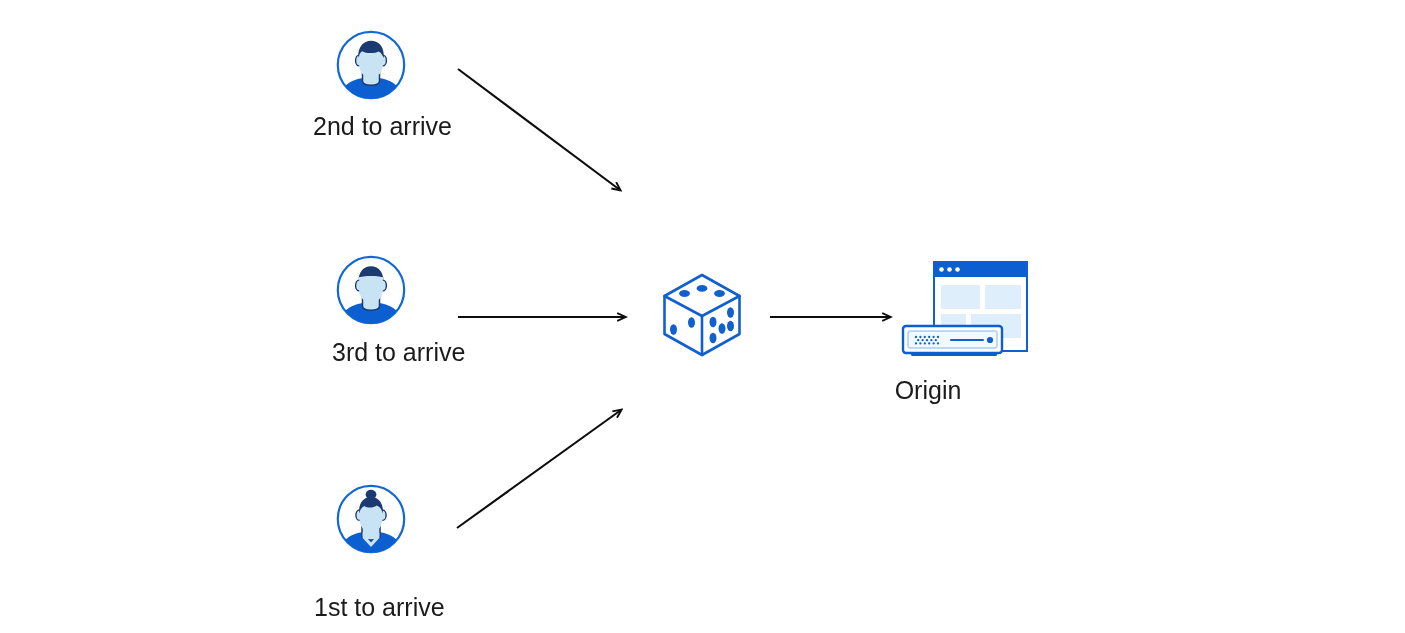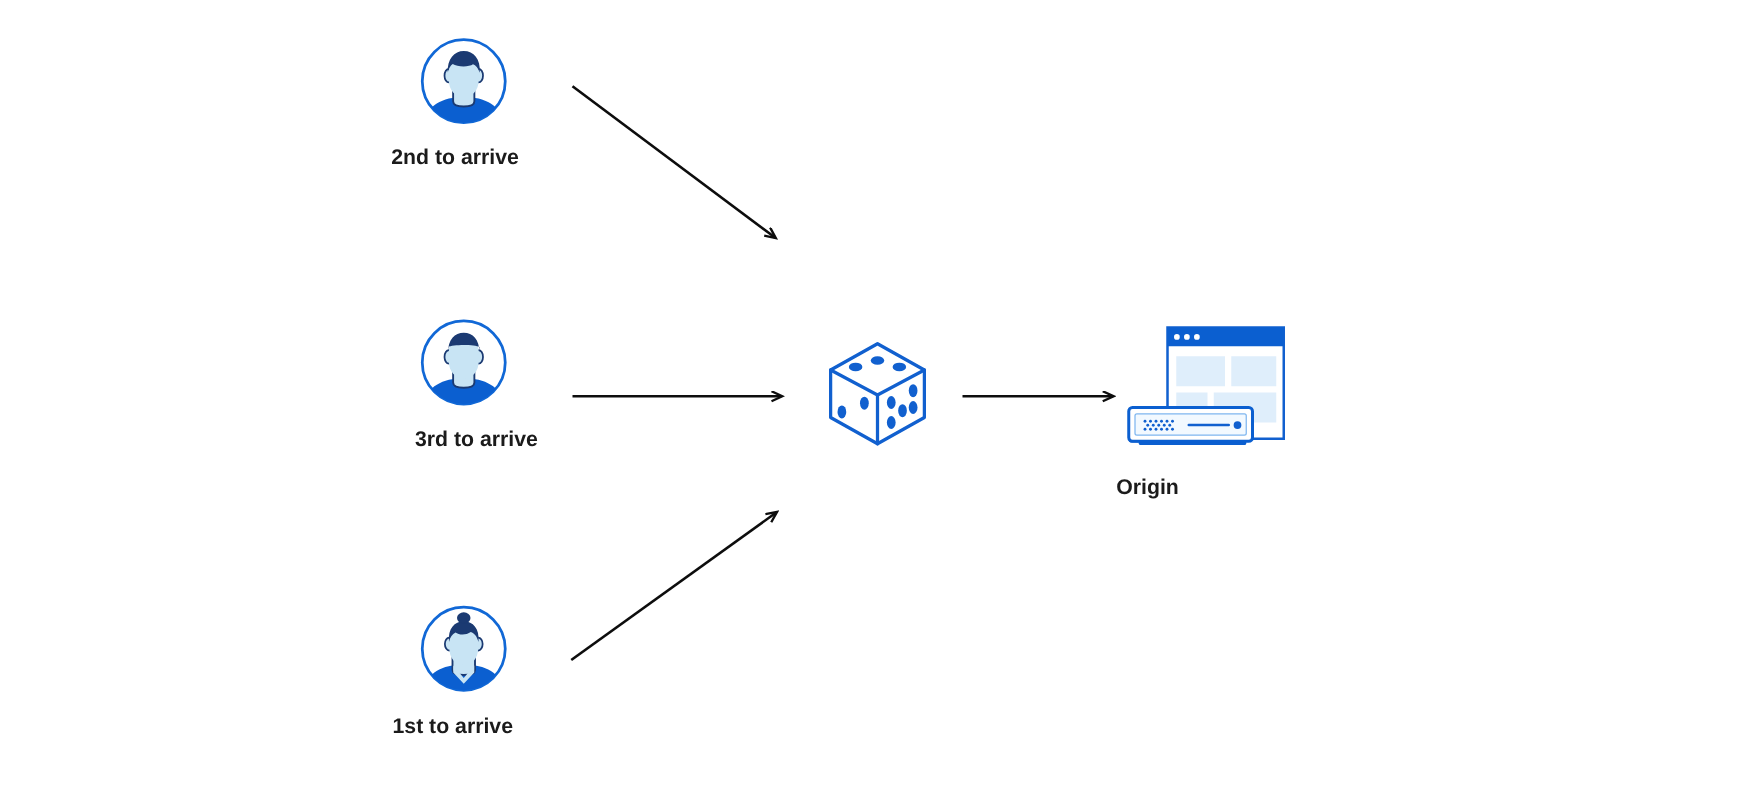--- a/index.html
+++ b/index.html
@@ -21,27 +21,26 @@
   }
   .node {
     position: absolute;
   }
   .avatar {
     width: 74px;
     height: 74px;
   }
   .node-label {
     position: absolute;
-    text-align: left;
-    font-size: 17px;
+    text-align: center;
+    font-size: 25px;
     line-height: 24px;
     color: #1b1b1b;
     white-space: nowrap;
     font-family: "Liberation Sans", sans-serif;
-    font-weight: bold;
   }
   .arrow-layer {
     position: absolute;
     left: 0;
     top: 0;
     width: 1405px;
     height: 633px;
     pointer-events: none;
   }
   .dice-node { width: 84px; height: 86px; }
@@ -147,21 +146,21 @@
                  C44.4,15 49.8,21 48.8,31.5
                  C47.6,27 45.4,24.6 42.6,23.6
                  C39,26.2 33.4,26.2 30.4,24
                  C27.8,25.2 26.2,27.6 25.2,31.5 Z" fill="#1b3a72"></path>
         <ellipse cx="37" cy="12.4" rx="5.4" ry="4.6" fill="#1b3a72"></ellipse>
         <path d="M34.2,14.6 C34.2,12.2 39.8,12.2 39.8,14.6
                  C39.8,16.4 34.2,16.4 34.2,14.6 Z" fill="#1b3a72"></path>
       </g>
     </svg>
   </div>
-  <div class="node-label" style="left:314px; top:569px; width:114px;">1st to arrive</div>
+  <div class="node-label" style="left:314px; top:595px; width:114px;">1st to arrive</div>
 
   <div class="node dice-node" style="left:660px; top:272px;">
     <svg width="84" height="86" viewBox="0 0 84 86">
       <g fill="none" stroke="#1160cf" stroke-width="2.6" stroke-linejoin="round" stroke-linecap="round">
         <path d="M42,3 L79.5,24 L79.5,62 L42,83 L4.5,62 L4.5,24 Z"></path>
         <path d="M4.5,24 L42,44 L79.5,24"></path>
         <path d="M42,44 L42,83"></path>
       </g>
 
       <g fill="#1160cf">
@@ -222,15 +221,15 @@
           <circle cx="26.8" cy="85.4" r="1.15"></circle>
             <circle cx="31.2" cy="85.4" r="1.15"></circle>
           <circle cx="35.6" cy="85.4" r="1.15"></circle>
             <circle cx="40" cy="85.4" r="1.15"></circle>
         </g>
         <line x1="53" y1="82" x2="85" y2="82" stroke="#1160cf" stroke-width="2" stroke-linecap="round"></line>
         <circle cx="92" cy="82" r="3.1" fill="#1160cf"></circle>
       </g>
     </svg>
   </div>
-  <div class="node-label" style="left:893px; top:378px; width:118px;">Origin</div>
+  <div class="node-label" style="left:869px; top:378px; width:118px;">Origin</div>
 
 </div>
 
 </body></html>

